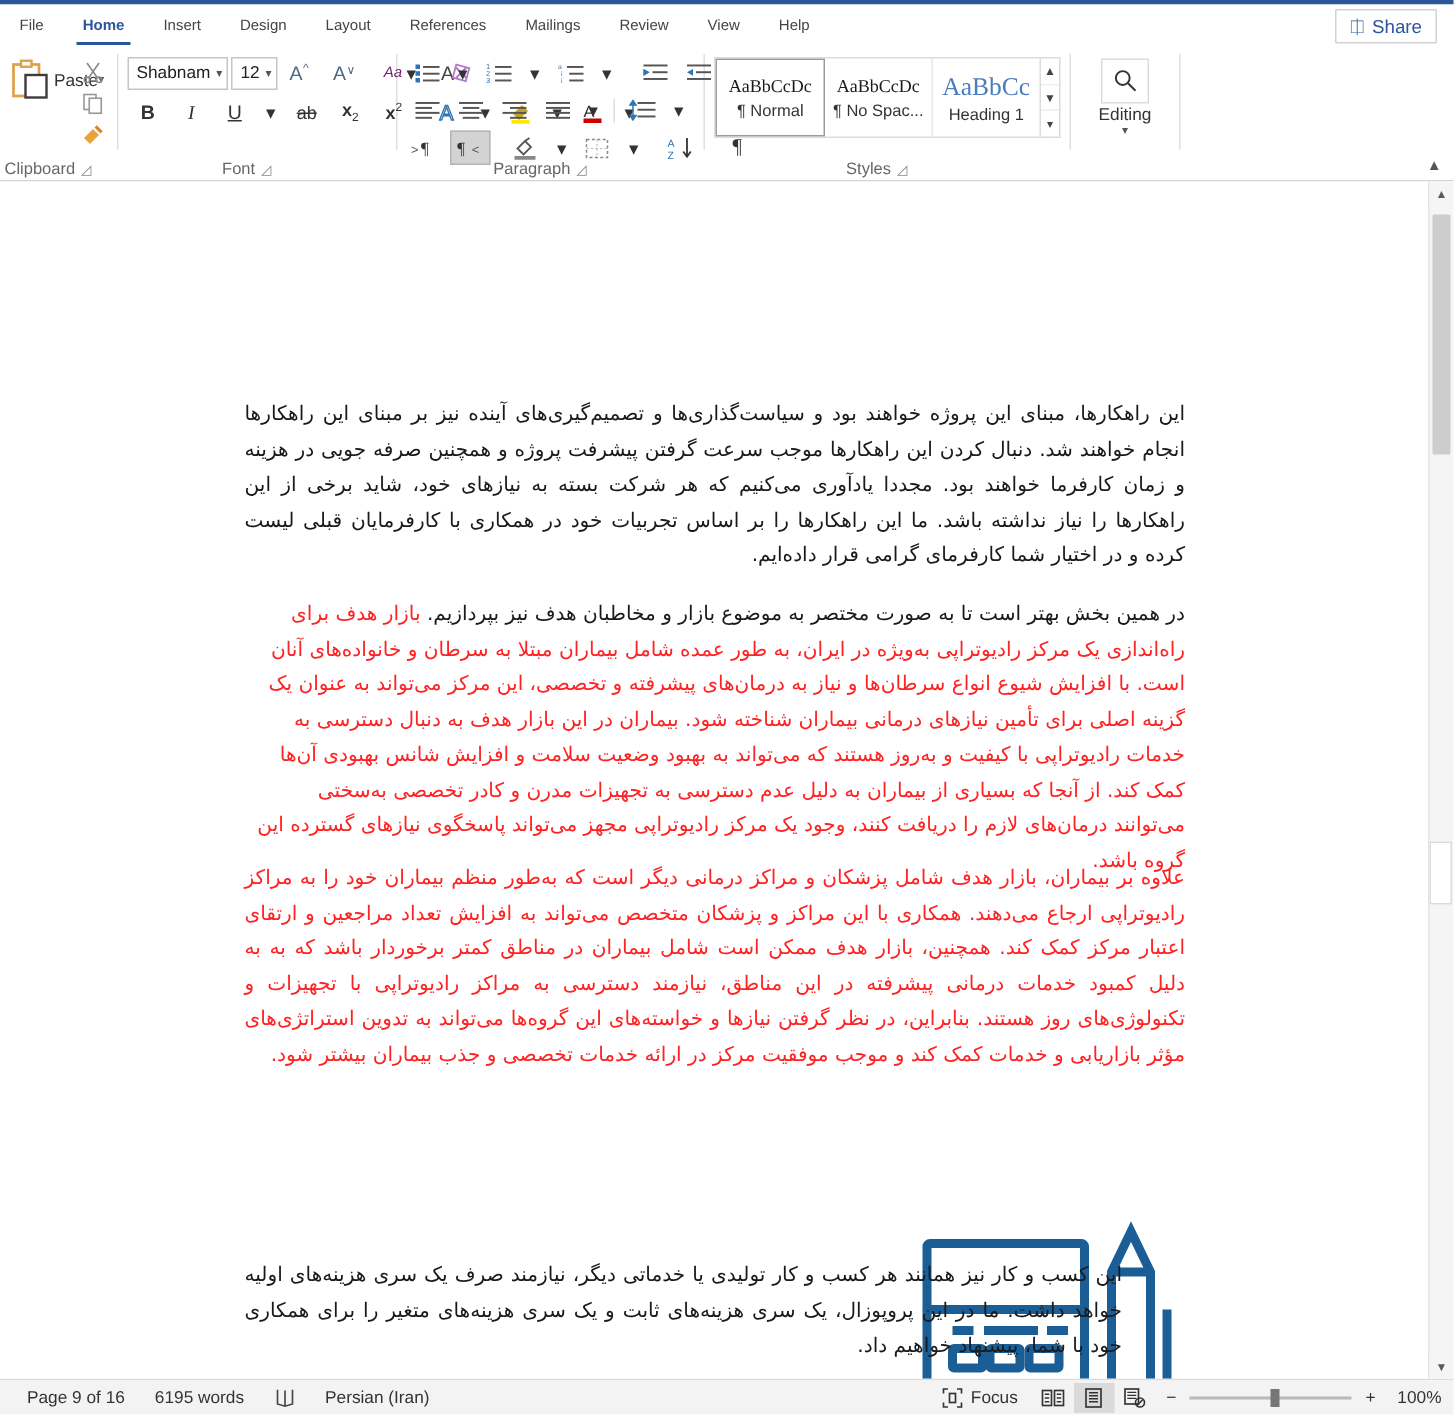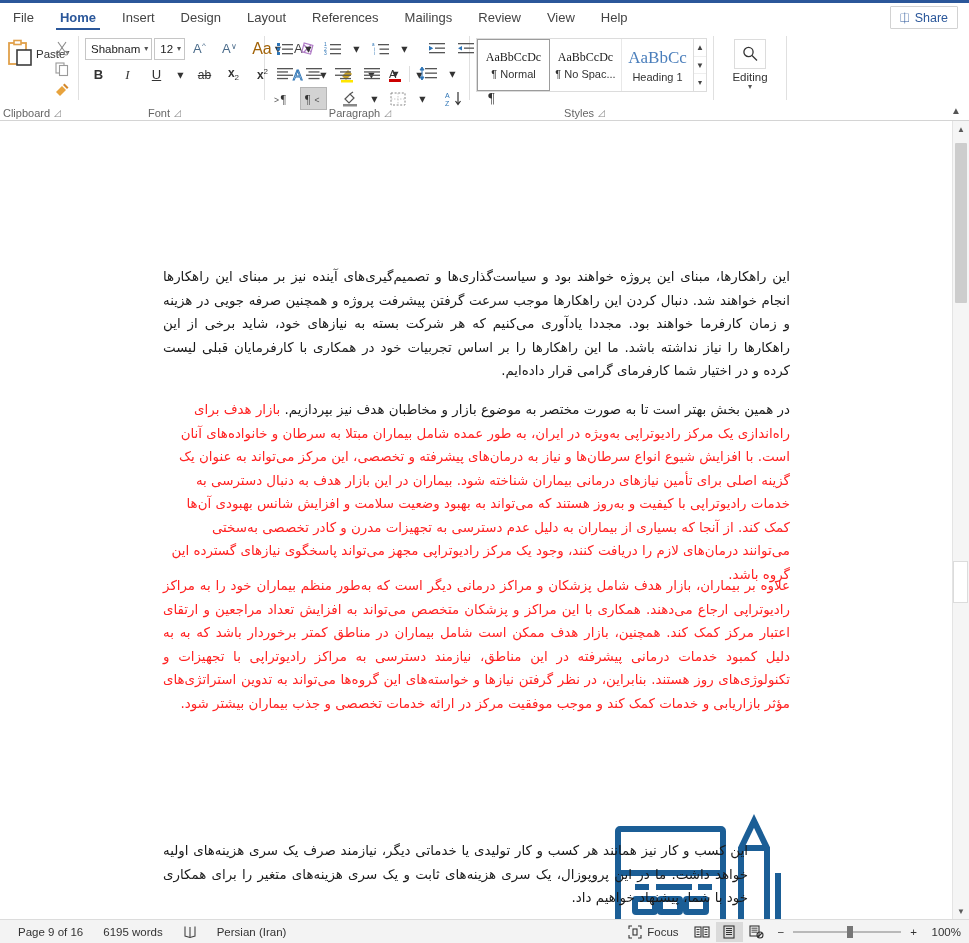--- a/index.html
+++ b/index.html
@@ -12,21 +12,21 @@
   }
   .app{width:969px;height:943px;position:relative;display:flex;flex-direction:column;}
 
   
   .top-accent{height:3px;background:#2b579a;flex:0 0 auto;}
 
   
   .tabbar{height:29px;background:#fff;display:flex;align-items:stretch;flex:0 0 auto;position:relative;}
   .tab{
     padding:13px 13px;display:flex;align-items:center;justify-content:center;
-    font-size:13px;color:#444;cursor:default;position:relative;
+    font-size:10px;color:#444;cursor:default;position:relative;
   }
   .tab.active{color:#2b579a;font-weight:bold;}
   .tab.active::after{
     content:"";position:absolute;left:9px;right:9px;bottom:2px;height:2.5px;background:#2b579a;
   }
   .tabspacer{flex:1 1 auto;}
   .share-btn{
     align-self:center;margin-right:11px;height:21px;border:1px solid #d2d2d2;background:#fff;
     display:flex;align-items:center;gap:5px;padding:0 9px;color:#2b579a;font-size:12.5px;border-radius:1px;
   }
@@ -234,21 +234,21 @@
               </svg>
           </div>
           <div class="btn">
             <svg width="18" height="17" viewBox="0 0 18 17">
                 <text x="1" y="13" font-family="Liberation Sans" font-size="13" fill="#4a6b8a">A</text>
                 <text x="10" y="9" font-family="Liberation Sans" font-size="8" fill="#4a6b8a">∨</text>
               </svg>
           </div>
           <div class="vsep"></div>
           <div class="btn">
-            <span style="font-size:16px;color:#a16207;">Aa</span>
+            <span style="font-size:10px;color:#701a75;font-style:italic;">Aa</span>
             <span class="cc" style="margin-left:3px;">▾</span>
           </div>
           <div class="vsep"></div>
           <div class="btn">
             <svg width="20" height="17" viewBox="0 0 20 17">
                 <text x="0" y="13" font-family="Liberation Sans" font-size="13" fill="#444">A</text>
                 <path d="M10 5 L17 12 M17 5 L10 12" stroke="#b07cc6" stroke-width="1.4" fill="none"></path>
                 <rect x="9" y="4" width="9" height="9" fill="none" stroke="#b07cc6" stroke-width="1.2" transform="rotate(15 13 8)"></rect>
               </svg>
           </div>

